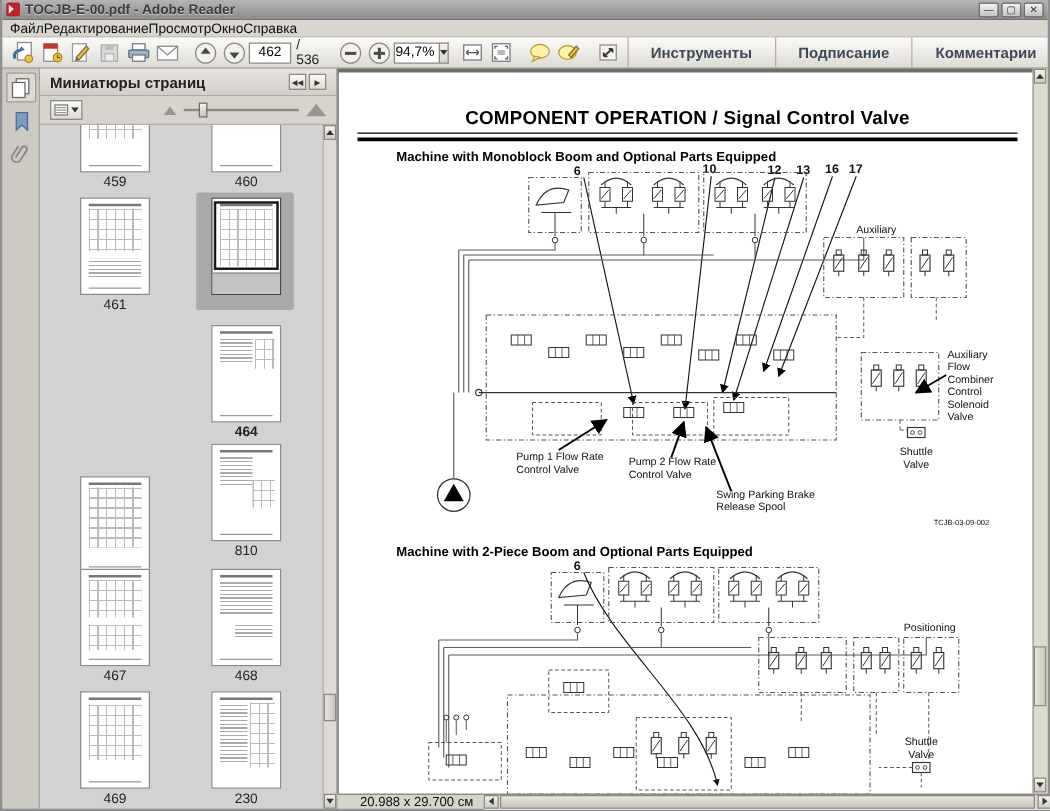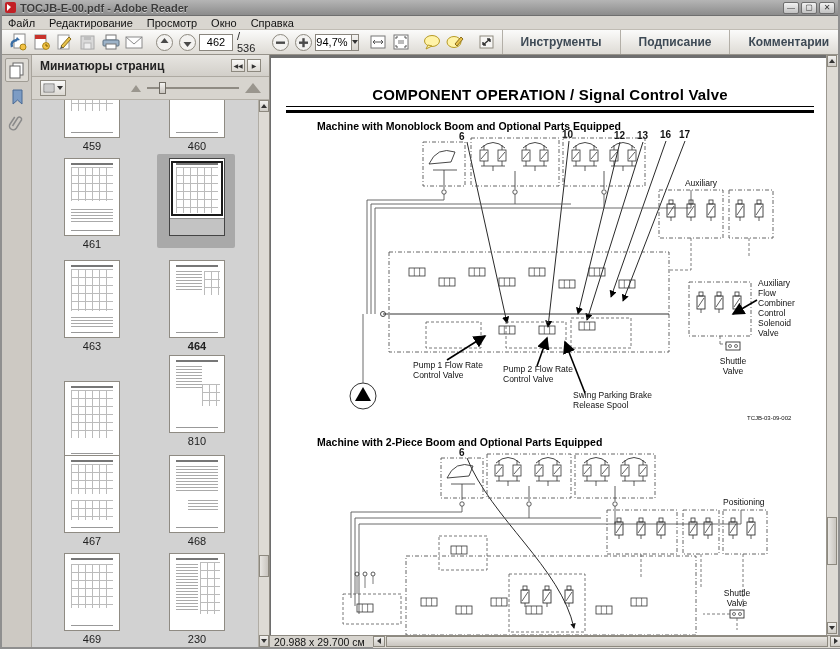--- a/index.html
+++ b/index.html
@@ -15,21 +15,21 @@
     border-bottom:1px solid #6f6f6f; }
   .app-icon { width:11px; height:11px; background:#c22026; border-radius:2px; margin-right:4px; position:relative; flex:0 0 auto;}
   .app-icon::after { content:""; position:absolute; left:2px; top:2px; border-left:4px solid #fff; border-top:3px solid transparent; border-bottom:4px solid transparent; }
   .title-text { font-weight:bold; color:#3c3c3c; text-shadow:0 1px 0 #cfcfcf; font-size:11px; white-space:nowrap; }
   .winbtns { margin-left:auto; display:flex; gap:2px; }
   .winbtn { width:16px; height:12px; background:linear-gradient(#f2f2f2,#c2c2c2); border:1px solid #6e6e6e;
     font-size:8px; line-height:10px; text-align:center; color:#333; border-radius:2px;}
 
   
   .menubar { position:absolute; left:0; top:16px; right:0; height:14px; background:#d9d6d0;
-    display:flex; align-items:center; gap:14px; padding:0 6px; border-bottom:1px solid #c0bcb4; }
+    display:flex; align-items:center; padding:0 6px; border-bottom:1px solid #c0bcb4; }
   .menu-item { color:#111; font-size:11px; }
 
   
   .toolbar { position:absolute; left:0; top:30px; right:0; height:25px;
     background:linear-gradient(#fbfbfa,#dedbd5); border-bottom:1px solid #96928a;
     display:flex; align-items:center; padding:0 5px; }
   .tbtn { height:21px; min-width:23px; display:flex; align-items:center; justify-content:center; border:1px solid transparent; border-radius:2px; }
   .tsep { width:1px; height:18px; background:#b3afa7; margin:0 4px; }
   .page-input { width:34px; height:17px; border:1px solid #8a867e; background:#fff; text-align:center; font-size:11px; font-family:"Liberation Sans",sans-serif; }
   .page-total { margin:0 6px 0 4px; color:#222; }
@@ -95,21 +95,21 @@
   .title-rule { position:absolute; top:48px; left:15px; width:528px; height:2px; border-top:1px solid #000; border-bottom:0; }
   .title-rule::after { content:""; position:absolute; left:0; top:3px; width:100%; height:3px; background:#000; }
   .sec-heading { position:absolute; left:46px; font-size:10.5px; font-weight:bold; color:#000; }
   .diag { position:absolute; left:0; }
 
   
   .vscroll { position:absolute; right:0; top:0; width:12px; height:580px; background:#dedbd5; border-left:1px solid #9b978f; }
 
   
   .statusbar { position:absolute; left:268px; top:580px; width:572px; height:12px; background:#d7d4ce; border-top:1px solid #8f8b83; display:flex; align-items:center; }
-  .status-text { font-size:10.5px; color:#111; padding-left:4px; white-space:nowrap; }
+  .status-text { font-size:10.5px; color:#111; padding-left:18px; white-space:nowrap; }
   .hscroll { position:relative; flex:1; height:12px; margin-left:8px; background:#dedbd5; }
   .hs-btn { position:absolute; top:0; width:12px; height:11px; background:linear-gradient(#f2f1ef,#cfccc6); border:1px solid #8d897f; display:flex; align-items:center; justify-content:center;}
   .hs-thumb { position:absolute; top:0; height:11px; background:linear-gradient(#e8e6e2,#c9c5bf); border:1px solid #8d897f; }
 
   svg text { font-family:"Liberation Sans",sans-serif; fill:#111; }
   .dl { font-size:8.5px; }
   .co { font-size:10px; font-weight:bold; }
 </style>
 </head>
 <body>
@@ -330,29 +330,20 @@
           <div class="sel-bg" style="left:5px;"></div>
           <div class="thumb-page">
               <div class="art art-title"></div>
               <div class="art art-diagram" style="top:8px;height:46px;"></div>
               <div class="viewbox"></div>
               <div class="notview"></div>
             </div>
           <div class="thumb-num">462</div>
         </div>
 
-        <div class="thumb-cell" style="left:15px; top:160px;">
-          <div class="thumb-page">
-              <div class="art art-title"></div>
-              <div class="art art-diagram" style="top:8px;height:42px;"></div>
-              <div class="art art-text" style="top:54px;height:12px;"></div>
-              <div class="art art-footer"></div>
-            </div>
-          <div class="thumb-num">463</div>
-        </div>
         <div class="thumb-cell" style="left:120px; top:160px;font-weight:bold;">
           <div class="thumb-page">
               <div class="art art-title"></div>
               <div class="art art-text" style="top:8px;height:22px;width:26px;"></div>
               <div class="art art-diagram" style="top:10px;height:24px;left:34px;width:16px;"></div>
               <div class="art art-footer"></div>
             </div>
           <div class="thumb-num">464</div>
         </div>
 

